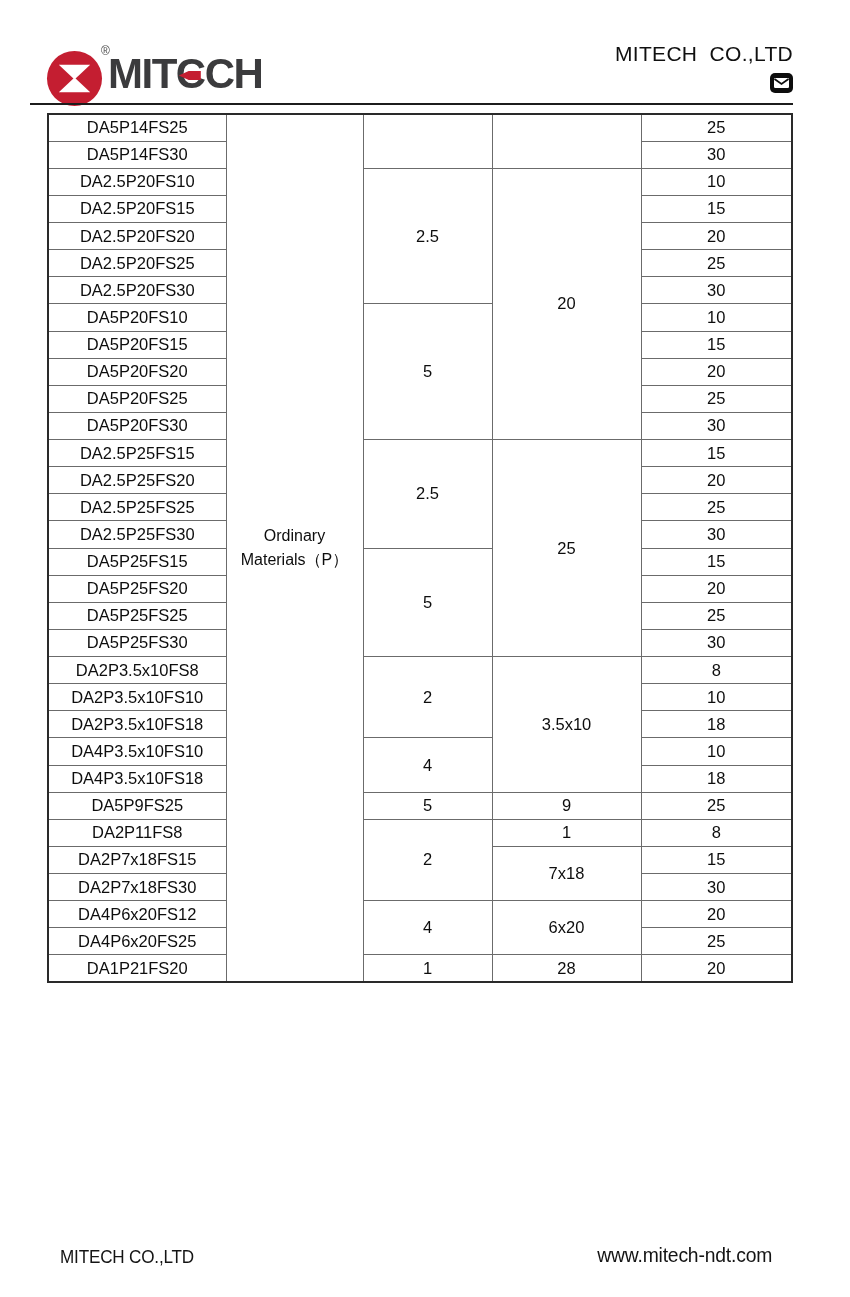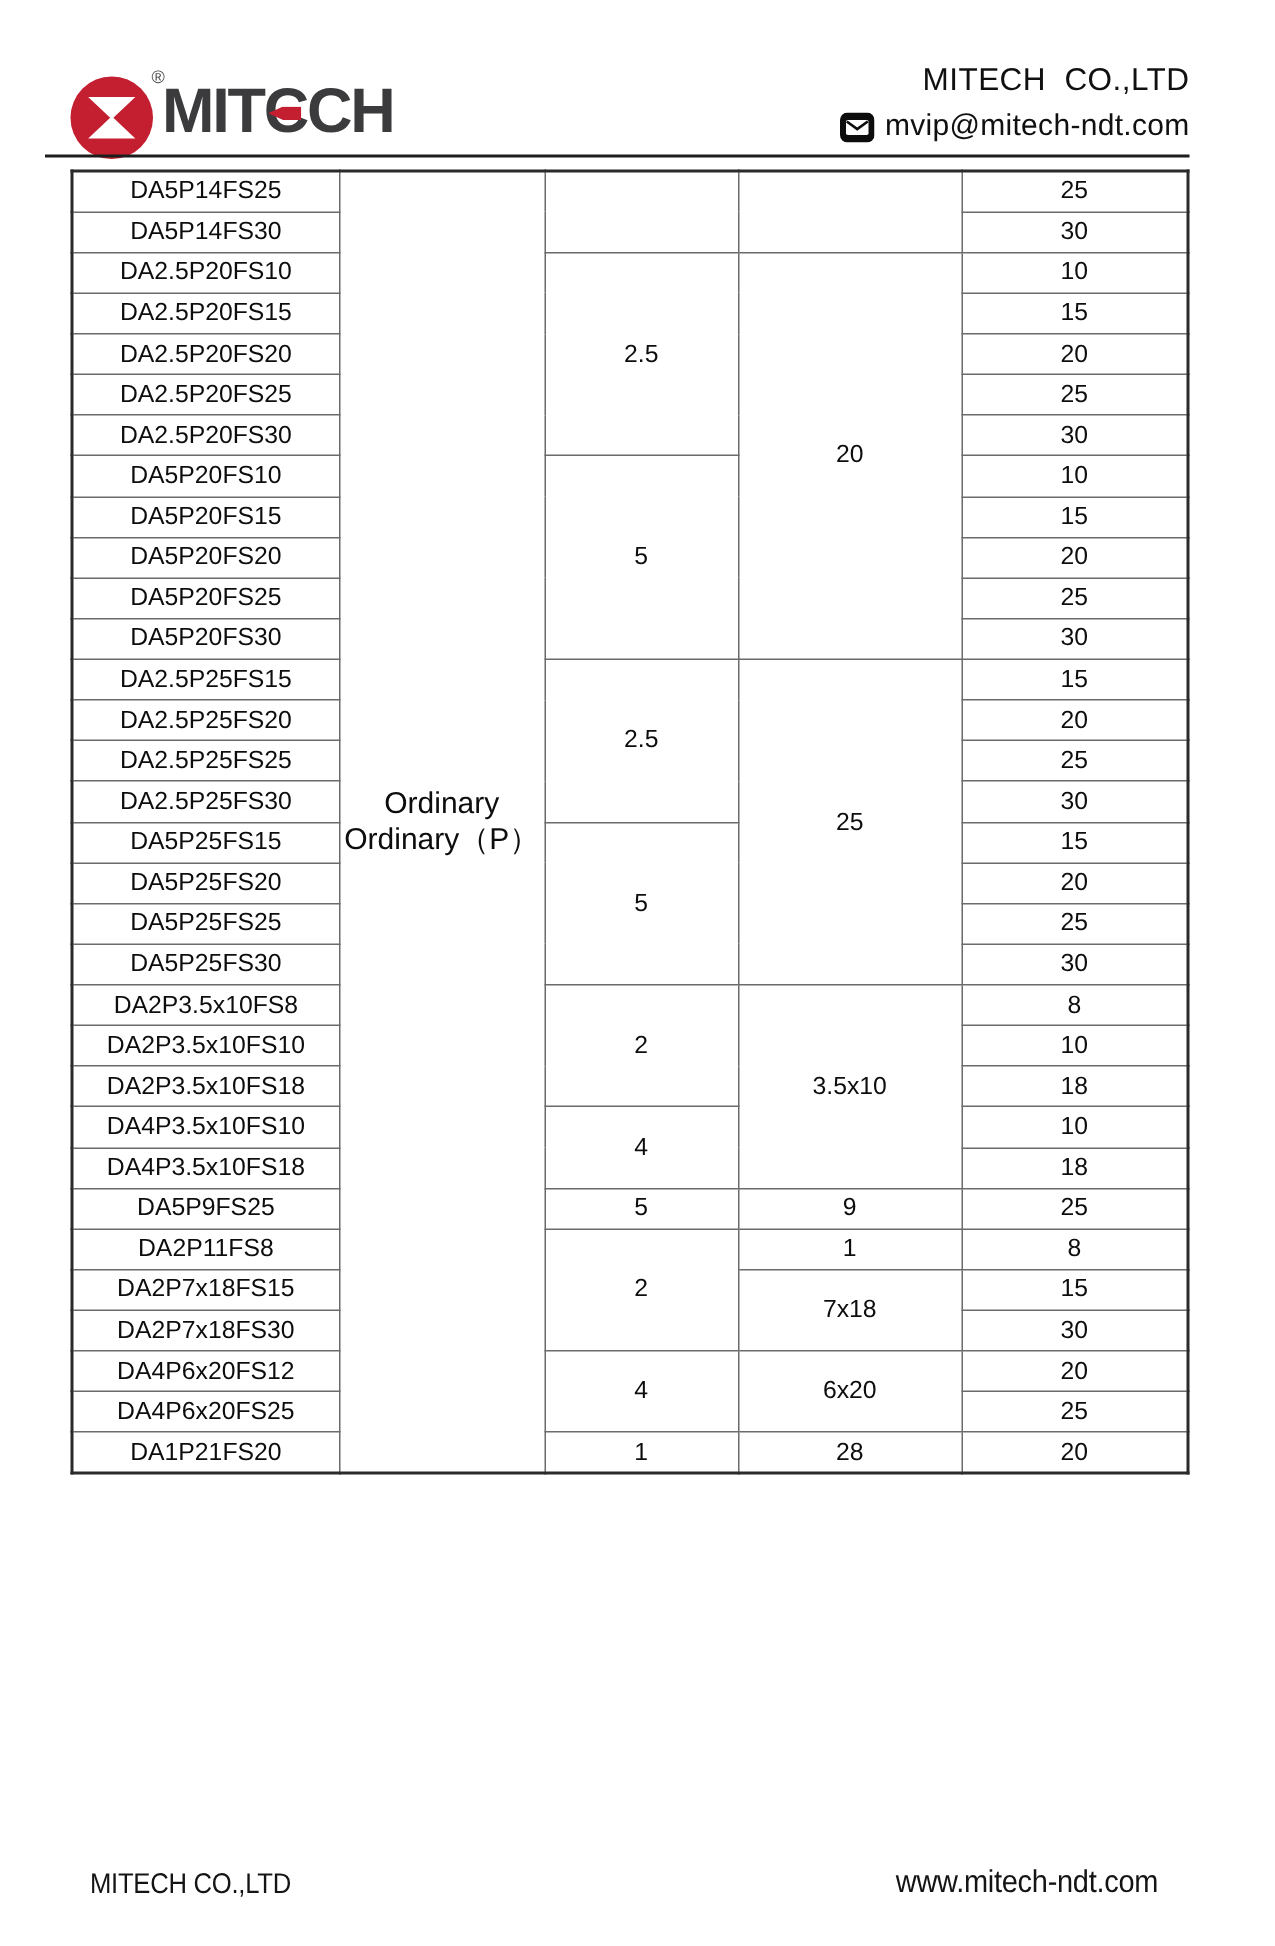--- a/index.html
+++ b/index.html
@@ -21,21 +21,21 @@
   .hdr-rule{position:absolute;left:30px;top:103px;width:763px;height:2px;background:#1c1c1c;}
 
   
   table.spec{position:absolute;left:47px;top:113px;width:744px;height:870px;
              border-collapse:collapse;table-layout:fixed;}
   table.spec td{border:1.5px solid #6b6b6b;text-align:center;vertical-align:middle;
                 font-size:16.5px;color:#0d0d0d;padding:0;overflow:hidden;}
   table.spec{border:2px solid #2a2a2a;}
   table.spec tr{height:27px;}
   table.spec tr.gs td{border-top:1.5px solid #3a3a3a;margin-top:12px;}
-  td.mat div{line-height:24px;font-size:20px;}
+  td.mat div{line-height:24px;font-size:16px;}
 
   
   .ft-left{position:absolute;left:60px;top:1246px;font-size:19px;color:#141414;
            letter-spacing:-.2px;transform:scaleX(.9);transform-origin:left center;white-space:pre;}
   .ft-right{position:absolute;right:78px;top:1243px;font-size:21px;color:#141414;
             letter-spacing:-.2px;transform:scaleX(.92);transform-origin:right center;white-space:pre;}
 </style>
 </head>
 <body>
 
@@ -49,38 +49,37 @@
   <span class="brand-reg">®</span>
   <div class="brand-name"><span>MIT</span><span class="e"><span>C</span><span class="e-bar"></span></span><span>CH</span></div>
 
   <div class="hdr-company">MITECH  CO.,LTD</div>
   <div class="hdr-email">
     <svg width="23" height="20" viewBox="0 0 23 20">
       <rect x="0" y="0" width="23" height="20" rx="5" fill="#0d0d0d"></rect>
       <rect x="4" y="5" width="15" height="10" rx="1.2" fill="#ffffff"></rect>
       <path d="M4.5 6 L11.5 11 L18.5 6" stroke="#0d0d0d" stroke-width="1.8" fill="none"></path>
     </svg>
-    <span class="txt">mvip@mitech-ndt.com</span>
   </div>
   <div class="hdr-rule"></div>
 
   <table class="spec">
     <colgroup>
       <col style="width:178px">
         <col style="width:137px">
         <col style="width:129px">
       <col style="width:149px">
         <col style="width:151px">
     </colgroup>
     <tbody>
         <tr>
           <td>DA5P14FS25</td>
           <td rowspan="32" class="mat">
             <div>Ordinary</div>
-            <div>Ordinary（P）</div>
+            <div>Materials（P）</div>
           </td>
           <td rowspan="2"></td>
           <td rowspan="2"></td>
           <td>25</td>
         </tr>
         <tr>
           <td>DA5P14FS30</td>
           <td>30</td>
         </tr>
         <tr class="gs">

